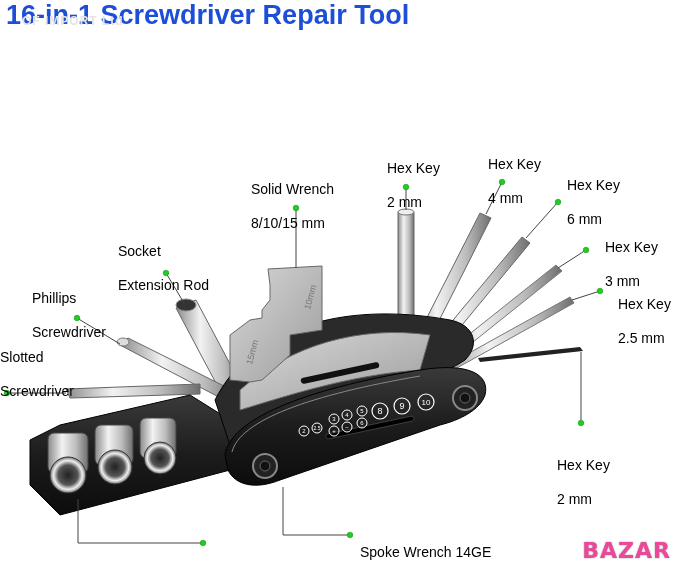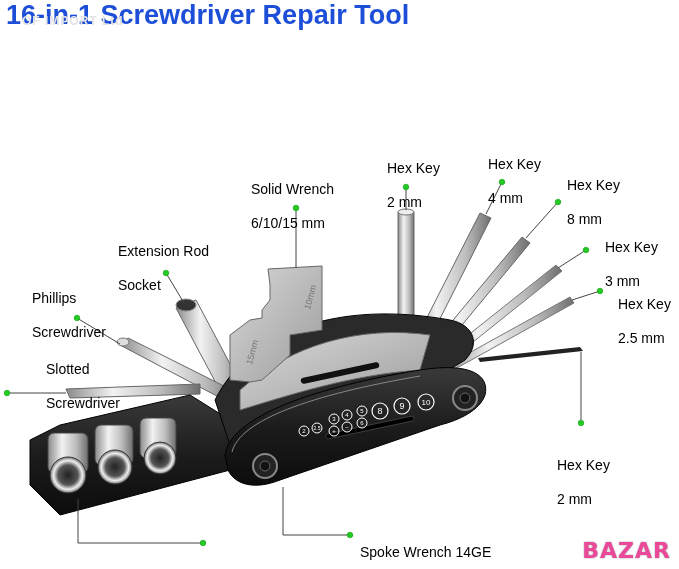--- a/index.html
+++ b/index.html
@@ -195,55 +195,55 @@
     <circle cx="166" cy="273" r="2.8"></circle>
     <circle cx="77" cy="318" r="2.8"></circle>
     <circle cx="7" cy="393" r="2.8"></circle>
     <circle cx="350" cy="535" r="2.8"></circle>
     <circle cx="203" cy="543" r="2.8"></circle>
   </g>
 </svg>
 
 <div class="label" style="left:251px; top:164px;">
   <span>Solid Wrench</span>
-  <span>6/10/15 mm</span>
+  <span>8/10/15 mm</span>
 </div>
 <div class="label" style="left:387px; top:143px;">
   <span>Hex Key</span>
   <span>2 mm</span>
 </div>
 <div class="label" style="left:488px; top:139px;">
   <span>Hex Key</span>
   <span>4 mm</span>
 </div>
 <div class="label" style="left:567px; top:160px;">
   <span>Hex Key</span>
-  <span>8 mm</span>
+  <span>6 mm</span>
 </div>
 <div class="label" style="left:605px; top:222px;">
   <span>Hex Key</span>
   <span>3 mm</span>
 </div>
 <div class="label" style="left:618px; top:279px;">
   <span>Hex Key</span>
   <span>2.5 mm</span>
 </div>
 <div class="label" style="left:557px; top:440px;">
   <span>Hex Key</span>
   <span>2 mm</span>
 </div>
 <div class="label" style="left:118px; top:226px;">
+  <span>Socket</span>
   <span>Extension Rod</span>
-  <span>Socket</span>
 </div>
 <div class="label" style="left:32px; top:273px;">
   <span>Phillips</span>
   <span>Screwdriver</span>
 </div>
-<div class="label" style="left:0px; top:344px;margin-left:46px;">
+<div class="label" style="left:0px; top:332px;">
   <span>Slotted</span>
   <span>Screwdriver</span>
 </div>
 <div class="label" style="left:360px; top:527px;">
   <span>Spoke Wrench 14GE</span>
 </div>
 <div class="label" style="left:77px; top:553px;">
   
 </div>
 

